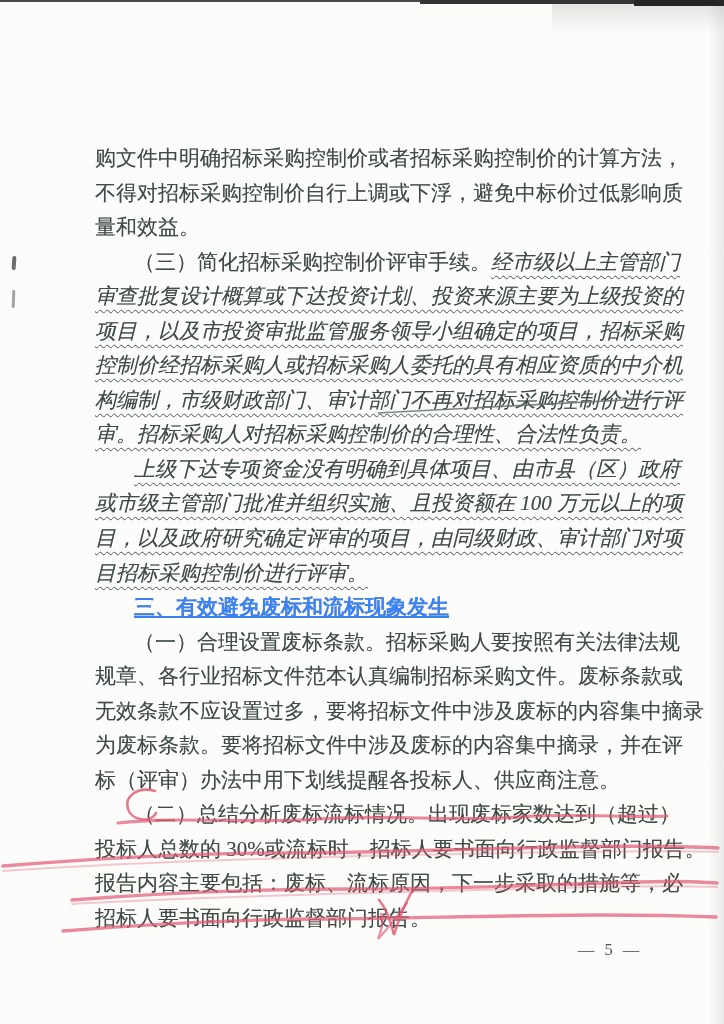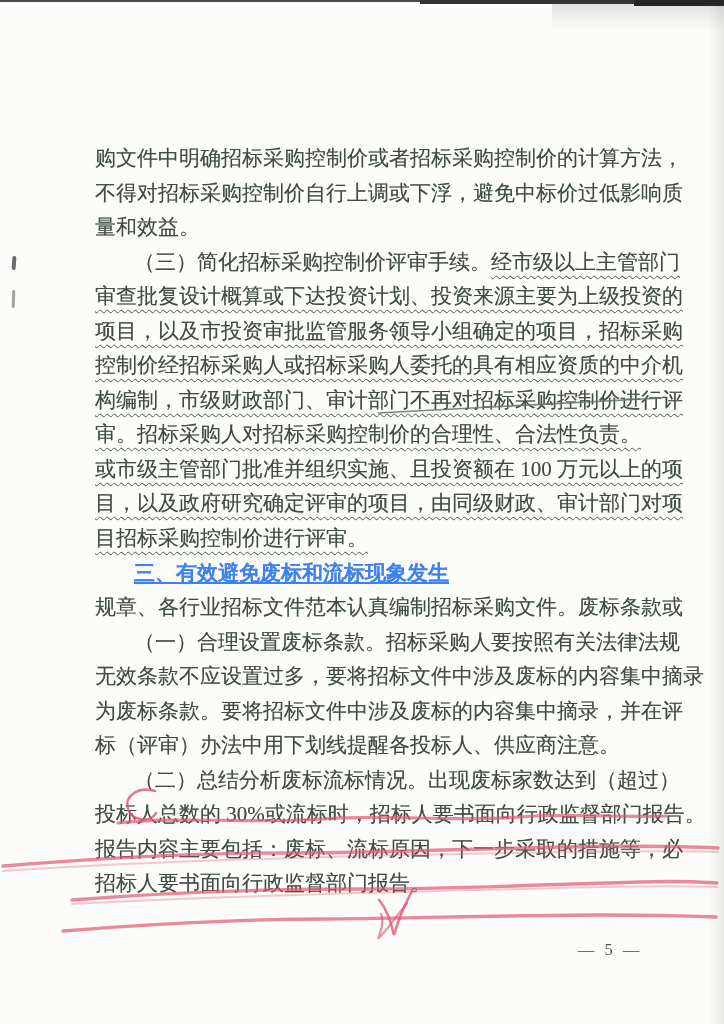--- a/index.html
+++ b/index.html
@@ -41,20 +41,21 @@
   }
   .line.j{text-align-last:justify;}
   .line.ind{padding-left:39px;}
   .line.b{font-weight:700;color:#3b82f6;text-decoration:underline;}
   .u-gray{
     text-decoration:underline;
     text-decoration-style:wavy;
     text-decoration-color:#64736c;
     text-decoration-thickness:1.3px;
     text-underline-offset:6px;
+    font-style:italic;
   }
   
   .u-red{text-decoration:none;font-family:Liberation Serif, serif;}
 
   .annot-layer{position:absolute;inset:0;pointer-events:none;}
 
   .page-number{
     position:absolute;left:558px;top:940px;width:104px;
     text-align:center;font-size:16.5px;letter-spacing:3px;color:#4b5a53;
   }
@@ -75,26 +76,27 @@
   <div class="doc-text">
       <div class="line j"><span>购文件中明确招标采购控制价或者招标采购控制价的计算方法，</span></div>
       <div class="line j"><span>不得对招标采购控制价自行上调或下浮，避免中标价过低影响质</span></div>
       <div class="line"><span>量和效益。</span></div>
       <div class="line j ind"><span>（三）简化招标采购控制价评审手续。</span><span class="u-gray">经市级以上主管部门</span></div>
       <div class="line j"><span class="u-gray">审查批复设计概算或下达投资计划、投资来源主要为上级投资的</span></div>
       <div class="line j"><span class="u-gray">项目，以及市投资审批监管服务领导小组确定的项目，招标采购</span></div>
       <div class="line j"><span class="u-gray">控制价经招标采购人或招标采购人委托的具有相应资质的中介机</span></div>
       <div class="line j"><span class="u-gray">构编制，市级财政部门、审计部门不再对招标采购控制价进行评</span></div>
       <div class="line"><span class="u-gray">审。招标采购人对招标采购控制价的合理性、合法性负责。</span></div>
+      <div class="line j ind"><span class="u-gray">上级下达专项资金没有明确到具体项目、由市县（区）政府</span></div>
       <div class="line j"><span class="u-gray">或市级主管部门批准并组织实施、且投资额在 100 万元以上的项</span></div>
       <div class="line j"><span class="u-gray">目，以及政府研究确定评审的项目，由同级财政、审计部门对项</span></div>
       <div class="line"><span class="u-gray">目招标采购控制价进行评审。</span></div>
       <div class="line ind b"><span>三、有效避免废标和流标现象发生</span></div>
+      <div class="line j ind"><span>（一）合理设置废标条款。招标采购人要按照有关法律法规</span></div>
       <div class="line j"><span>规章、各行业招标文件范本认真编制招标采购文件。废标条款或</span></div>
-      <div class="line j ind"><span>（一）合理设置废标条款。招标采购人要按照有关法律法规</span></div>
       <div class="line j"><span>无效条款不应设置过多，要将招标文件中涉及废标的内容集中摘录</span></div>
       <div class="line j"><span>为废标条款。要将招标文件中涉及废标的内容集中摘录，并在评</span></div>
       <div class="line"><span>标（评审）办法中用下划线提醒各投标人、供应商注意。</span></div>
       <div class="line j ind"><span class="u-red">（二）总结分析废标流标情况。出现废标家数达到（超过）</span></div>
       <div class="line j"><span class="u-red">投标人总数的 30%或流标时，招标人要书面向行政监督部门报告。</span></div>
       <div class="line j"><span class="u-red">报告内容主要包括：废标、流标原因，下一步采取的措施等，必</span></div>
       <div class="line"><span class="u-red">招标人要书面向行政监督部门报告。</span></div>
     </div>
 
   <svg class="annot-layer" width="724" height="1024" viewBox="0 0 724 1024" xmlns="http://www.w3.org/2000/svg">

